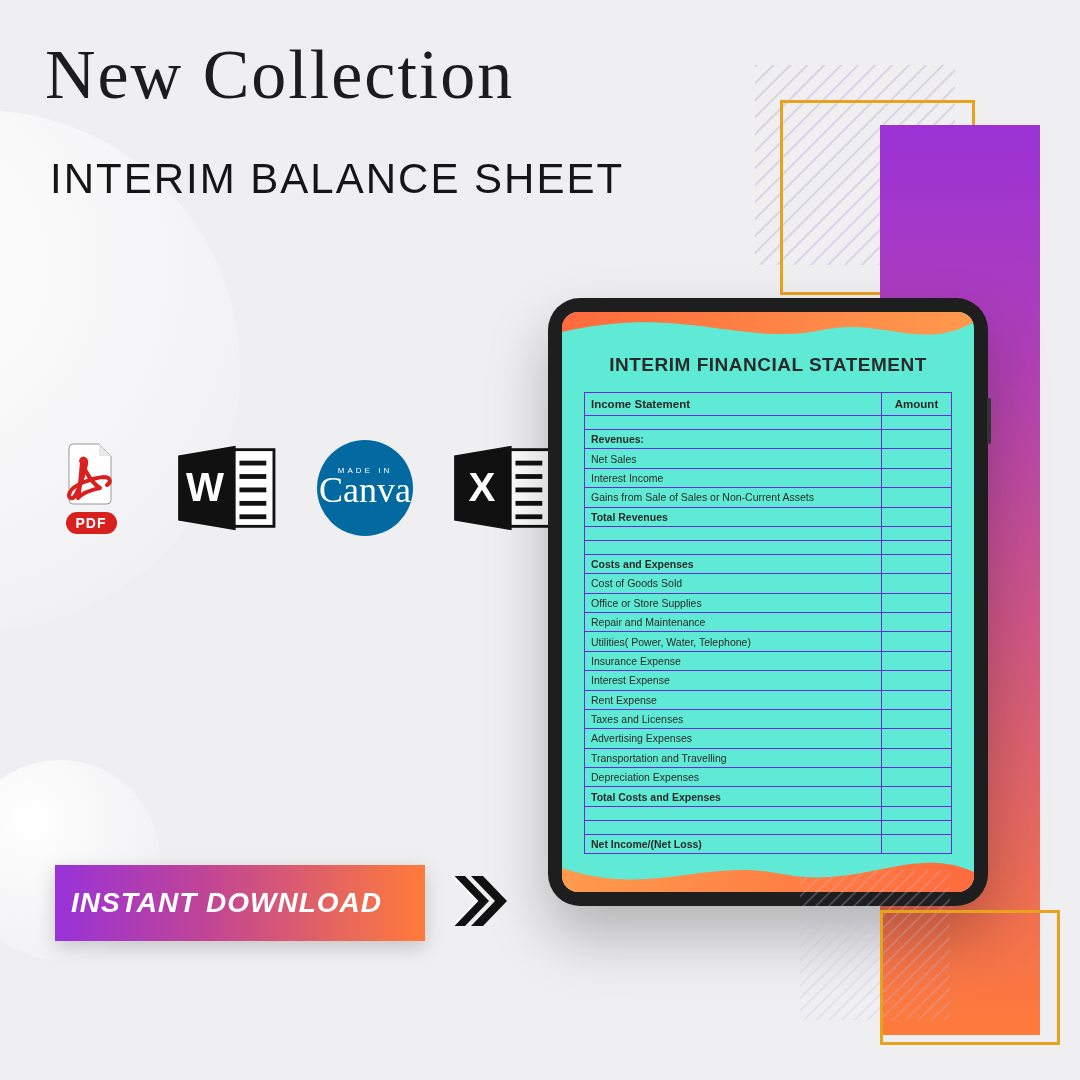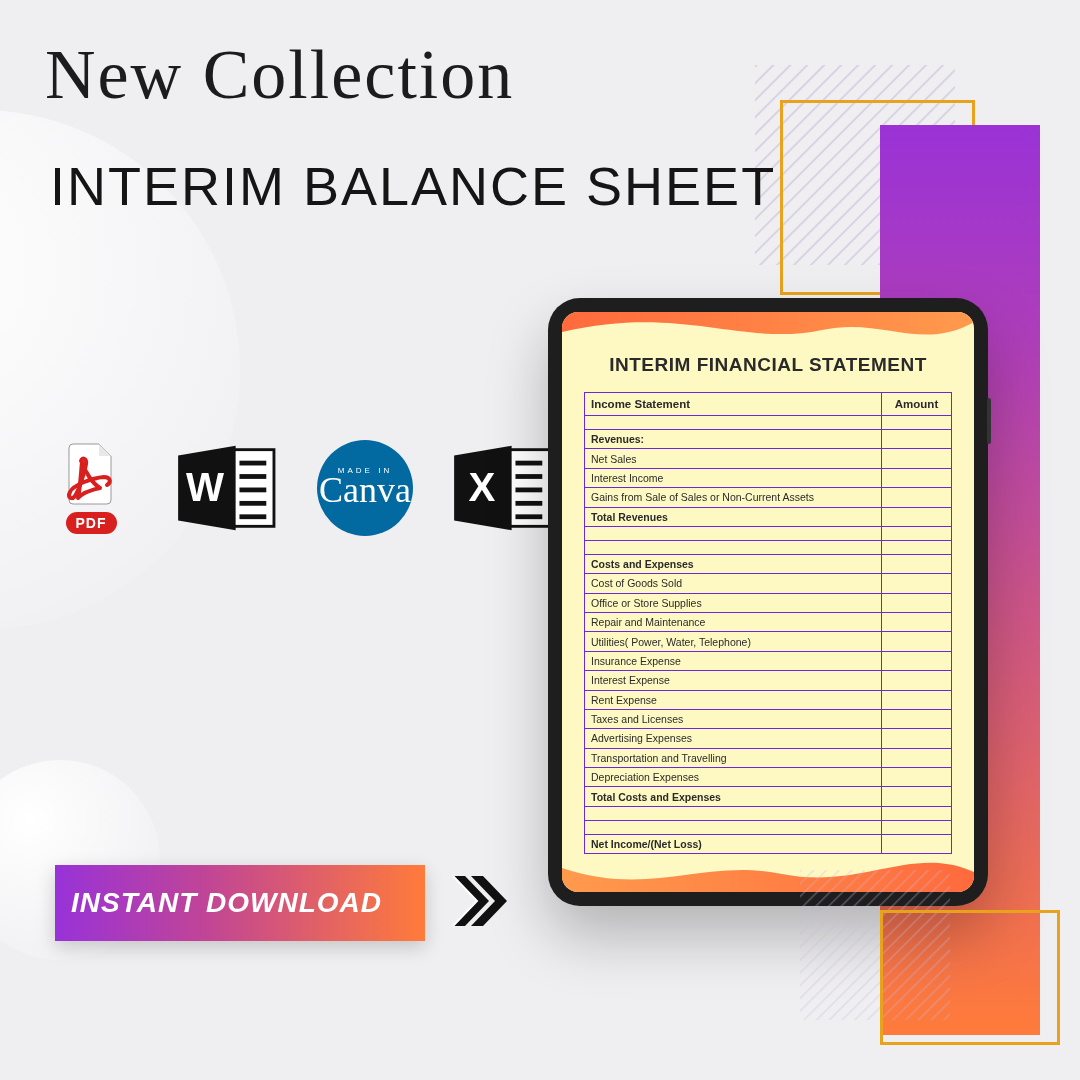--- a/index.html
+++ b/index.html
@@ -62,21 +62,21 @@
 
   
   .script {
     position:absolute; left:45px; top:35px;
     font-family: "Brush Script MT", "Segoe Script", cursive;
     font-size:70px; letter-spacing:2px;
     color:#1c1c1e;
   }
   .title {
     position:absolute; left:50px; top:155px;
-    font-size:54px; letter-spacing:2px; font-weight:400;
+    font-size:42px; letter-spacing:2px; font-weight:400;
     color:#151515;
   }
 
   
   .icons {
     position:absolute; left:45px; top:440px;
     display:flex; align-items:center; gap:35px;
   }
   .icon { width:92px; height:92px; display:flex; flex-direction:column; align-items:center; justify-content:center; }
   .icon svg { display:block; }
@@ -115,21 +115,21 @@
     background:#1e1e1e; border-radius:32px;
     box-shadow: 0 30px 60px rgba(0,0,0,.25);
     z-index:3;
     padding:14px;
   }
   .tablet .bezel-btn{
     position:absolute; right:-3px; top:100px; width:4px; height:46px;
     background:#333; border-radius:2px;
   }
   .screen {
-    width:100%; height:100%; background:#fef9c3; border-radius:16px;
+    width:100%; height:100%; background:#5eead4; border-radius:16px;
     position:relative; overflow:hidden;
   }
   .screen .wave-top {
     position:absolute; top:0; left:0; right:0; height:42px;
   }
   .screen .wave-bot {
     position:absolute; bottom:0; left:0; right:0; height:42px;
   }
   .doc {
     position:absolute; top:38px; left:22px; right:22px;

